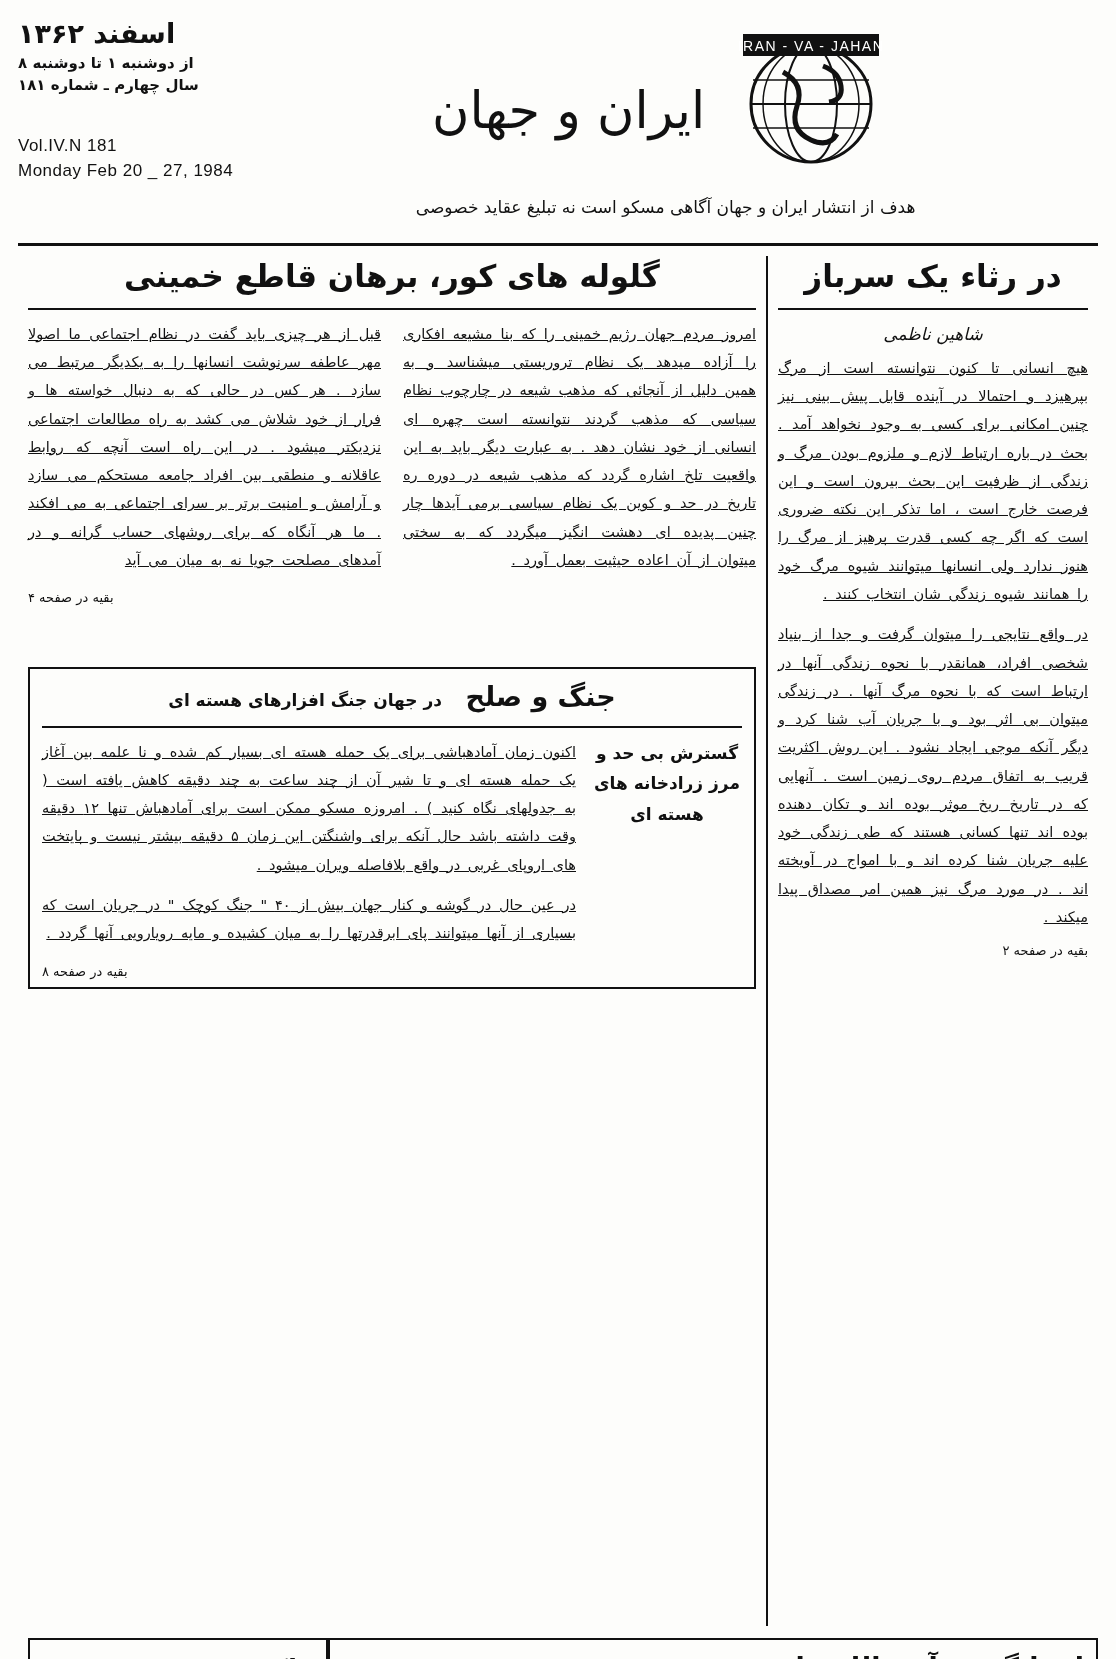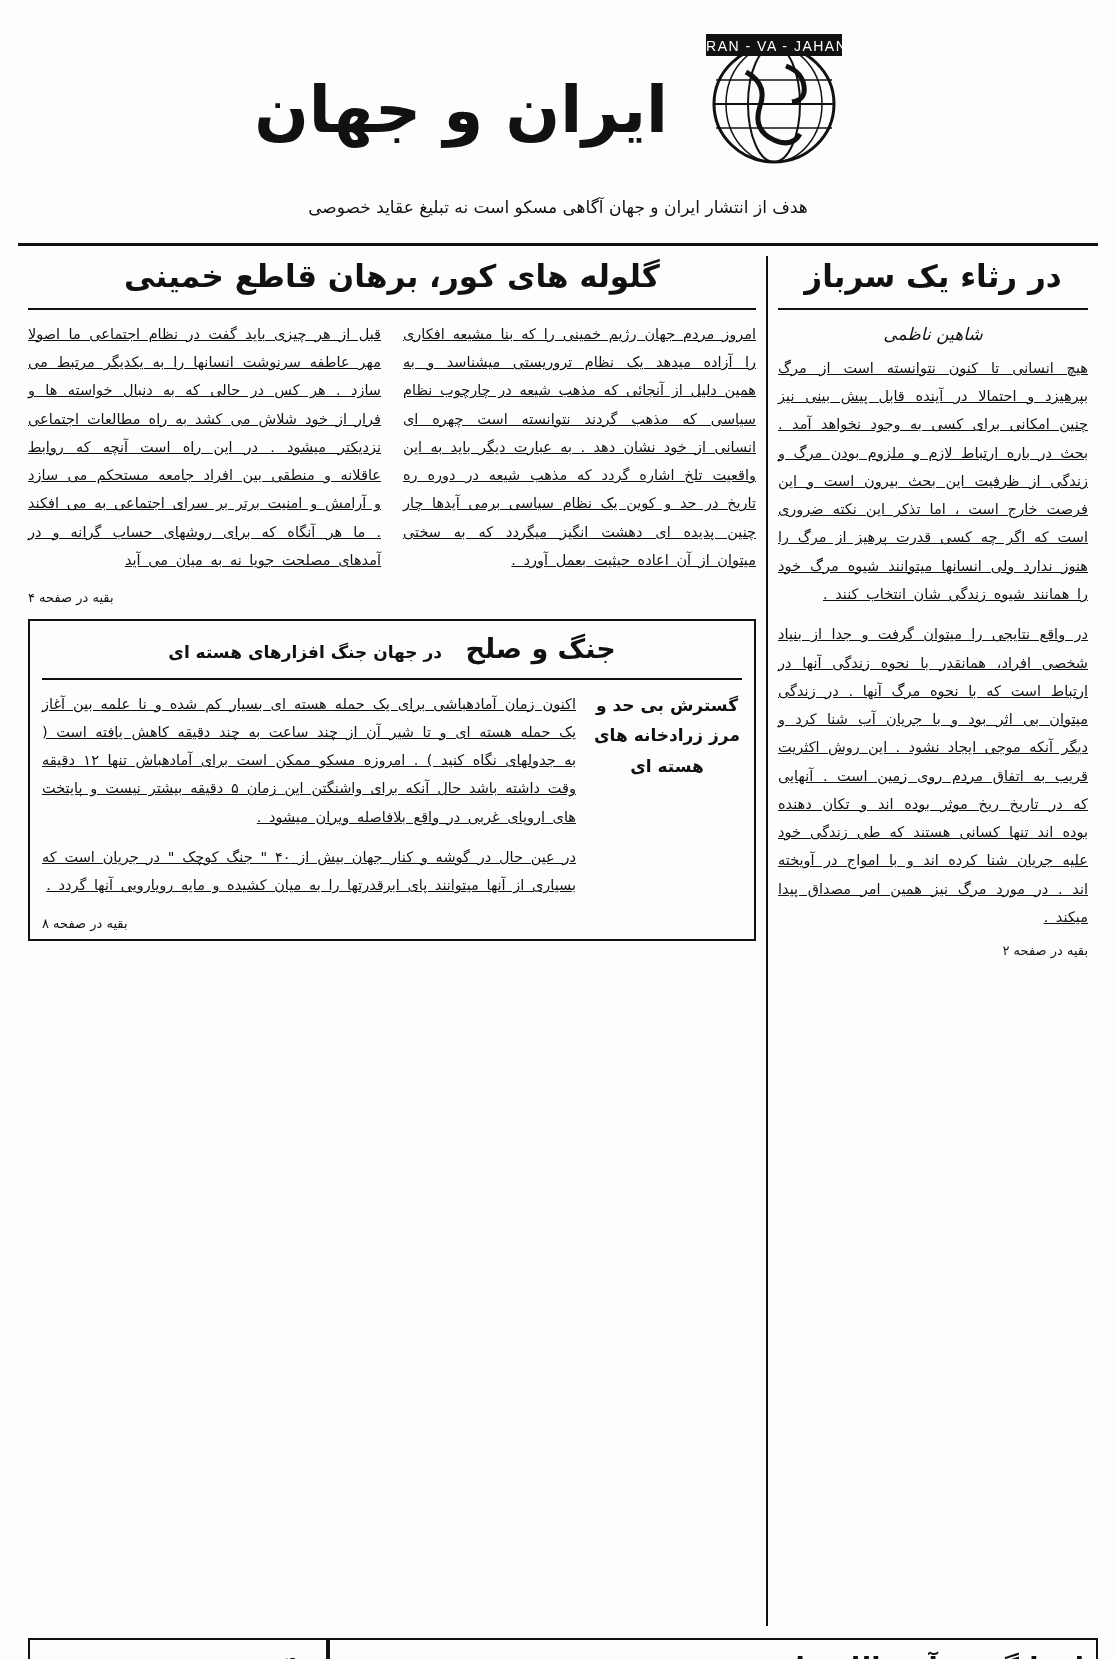--- a/index.html
+++ b/index.html
@@ -74,22 +74,22 @@
     padding-top: 8px;
   }
   .logo-wrap {
     display: flex;
     flex-direction: row-reverse;
     align-items: center;
     justify-content: center;
     gap: 18px;
   }
   .paper-title {
-    font-size: 64px;
-    font-weight: bold;
+    font-size: 51px;
+    font-weight: normal;
     line-height: 1;
     letter-spacing: -2px;
     margin-top: 26px;
   }
   .globe {
     width: 176px;
     height: 150px;
     position: relative;
   }
   .globe svg { display: block; }
@@ -114,20 +114,21 @@
     box-sizing: border-box;
     padding: 0 10px;
     border-left: 2px solid #111;
   }
   .col-left {
     flex: 1;
     box-sizing: border-box;
     padding: 0 10px;
     display: flex;
     flex-direction: column;
+    gap: 48px;
   }
 
   .rule-h {
     border-top: 2px solid #111;
     margin: 10px 0;
   }
 
   .headline {
     text-align: center;
     font-weight: bold;
@@ -234,20 +235,31 @@
   .small-text { font-size: 13.5px; text-align: right; }
 </style>
 </head>
 <body>
 
 <div class="page">
 
   <div class="masthead">
     <div class="masthead-inner">
 
+      <div class="mast-left">
+        <div class="date-block">
+          <div class="date-main">اسفند ۱۳۶۲</div>
+          <div class="date-sub">از دوشنبه ۱ تا دوشنبه ۸</div>
+          <div class="date-sub2">سال چهارم ـ شماره ۱۸۱</div>
+        </div>
+        <div class="vol-block">
+          <div>Vol.IV.N 181</div>
+          <div>Monday  Feb 20 _ 27, 1984</div>
+        </div>
+      </div>
 
       <div class="mast-center">
         <div class="logo-wrap">
           <div class="paper-title">ایران و جهان</div>
           <div class="globe">
             <svg viewBox="0 0 176 150" width="176" height="150" aria-hidden="true">
               <ellipse cx="88" cy="82" rx="60" ry="58" fill="none" stroke="#111" stroke-width="3"></ellipse>
               <ellipse cx="88" cy="82" rx="26" ry="58" fill="none" stroke="#111" stroke-width="2"></ellipse>
               <ellipse cx="88" cy="82" rx="48" ry="58" fill="none" stroke="#111" stroke-width="1.5"></ellipse>
               <line x1="28" y1="82" x2="148" y2="82" stroke="#111" stroke-width="2"></line>

